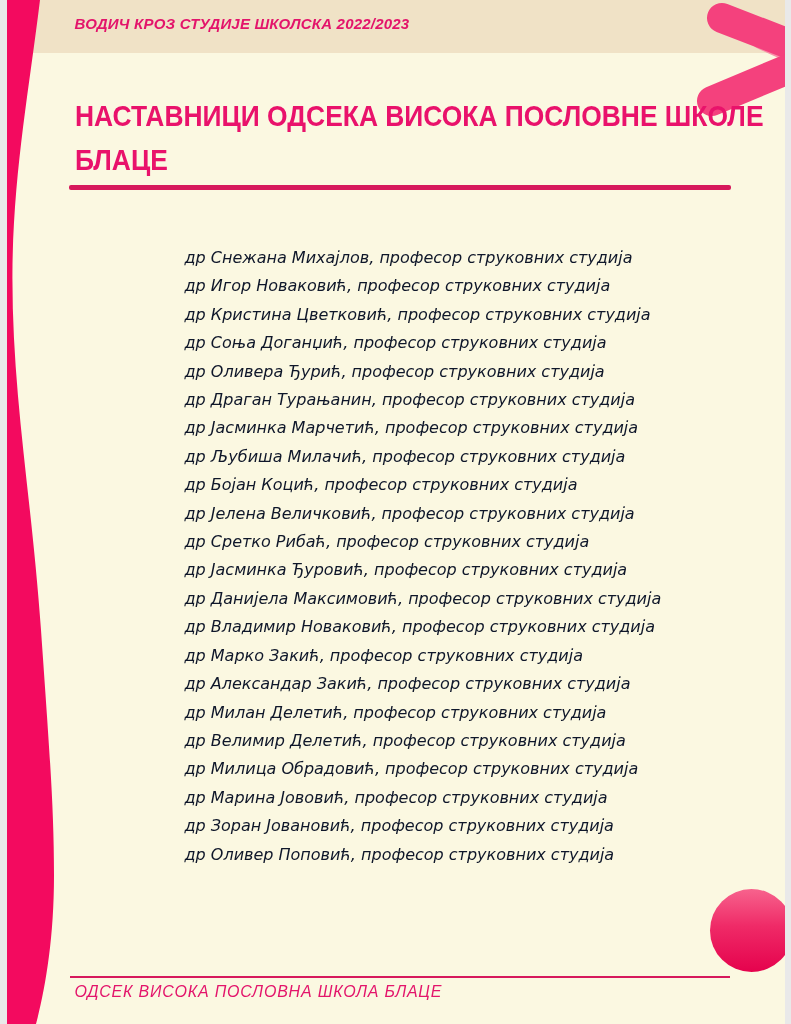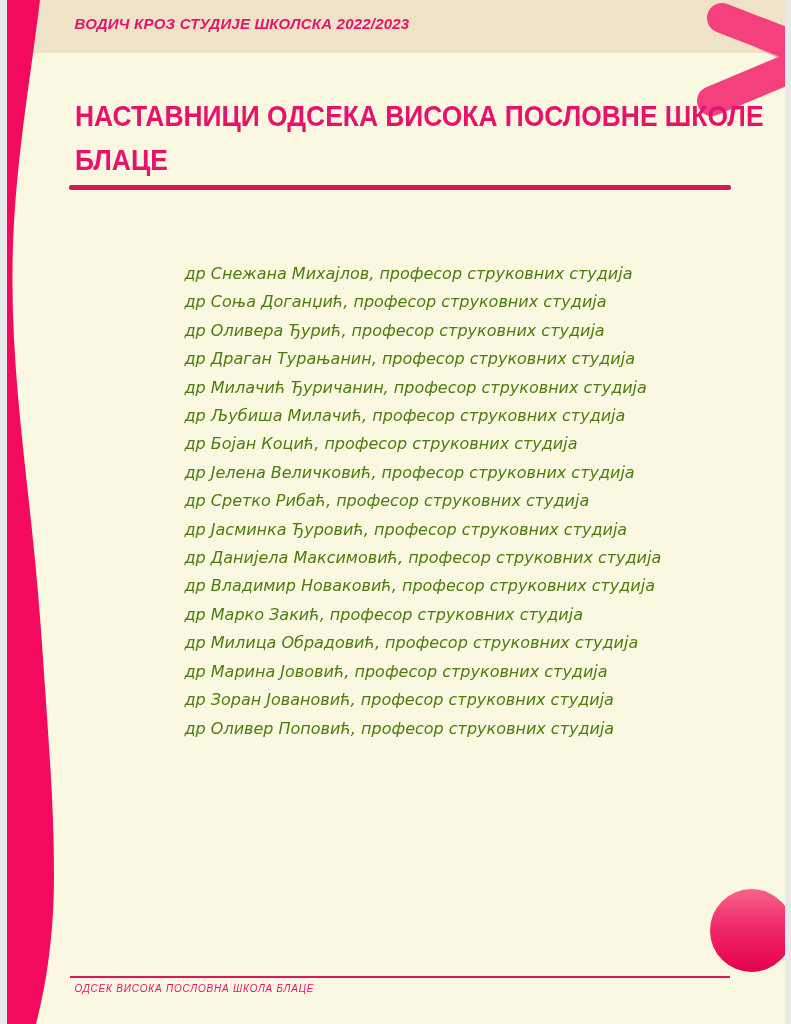--- a/index.html
+++ b/index.html
@@ -97,43 +97,42 @@
 
   .teacher-list {
     position: absolute;
     top: 244px;
     left: 178px;
     z-index: 3;
     font-family: "DejaVu Sans", sans-serif;
     font-style: italic;
     font-size: 16px;
     line-height: 28.4px;
-    color: #4d7c0f;
+    color: #0f172a;
     white-space: nowrap;
-    margin-top: 16px;
   }
 
   .footer-rule {
     position: absolute;
     top: 976px;
     left: 63px;
     width: 660px;
     height: 2px;
     background: #d6195c;
     z-index: 3;
   }
 
   .footer-text {
     position: absolute;
     top: 983px;
     left: 68px;
     z-index: 3;
     font-family: "Liberation Sans", sans-serif;
     font-style: italic;
-    font-size: 10px;
+    font-size: 16px;
     letter-spacing: 0.8px;
     color: #e3156b;
     white-space: nowrap;
   }
 </style>
 </head>
 <body>
 
 <div class="page">
 
@@ -161,32 +160,37 @@
   <div class="page-title">
     <div>НАСТАВНИЦИ ОДСЕКА ВИСОКА ПОСЛОВНЕ ШКОЛЕ</div>
     <div>БЛАЦЕ</div>
   </div>
 
   <div class="title-rule"></div>
 
   <div class="teacher-list">
 
   <div class="teacher-row">др Снежана Михајлов, професор струковних студија</div>
+      <div class="teacher-row">др Игор Новаковић, професор струковних студија</div>
+      <div class="teacher-row">др Кристина Цветковић, професор струковних студија</div>
       <div class="teacher-row">др Соња Доганџић, професор струковних студија</div>
       <div class="teacher-row">др Оливера Ђурић, професор струковних студија</div>
       <div class="teacher-row">др Драган Турањанин, професор струковних студија</div>
-      <div class="teacher-row">др Милачић Ђуричанин, професор струковних студија</div>
+      <div class="teacher-row">др Јасминка Марчетић, професор струковних студија</div>
       <div class="teacher-row">др Љубиша Милачић, професор струковних студија</div>
       <div class="teacher-row">др Бојан Коцић, професор струковних студија</div>
       <div class="teacher-row">др Јелена Величковић, професор струковних студија</div>
       <div class="teacher-row">др Сретко Рибаћ, професор струковних студија</div>
       <div class="teacher-row">др Јасминка Ђуровић, професор струковних студија</div>
       <div class="teacher-row">др Данијела Максимовић, професор струковних студија</div>
       <div class="teacher-row">др Владимир Новаковић, професор струковних студија</div>
       <div class="teacher-row">др Марко Закић, професор струковних студија</div>
+      <div class="teacher-row">др Александар Закић, професор струковних студија</div>
+      <div class="teacher-row">др Милан Делетић, професор струковних студија</div>
+      <div class="teacher-row">др Велимир Делетић, професор струковних студија</div>
       <div class="teacher-row">др Милица Обрадовић, професор струковних студија</div>
       <div class="teacher-row">др Марина Јововић, професор струковних студија</div>
       <div class="teacher-row">др Зоран Јовановић, професор струковних студија</div>
       <div class="teacher-row">др Оливер Поповић, професор струковних студија</div>
     </div>
 
   <div class="footer-rule"></div>
   <div class="footer-text">ОДСЕК ВИСОКА ПОСЛОВНА ШКОЛА БЛАЦЕ</div>
 
 </div>

